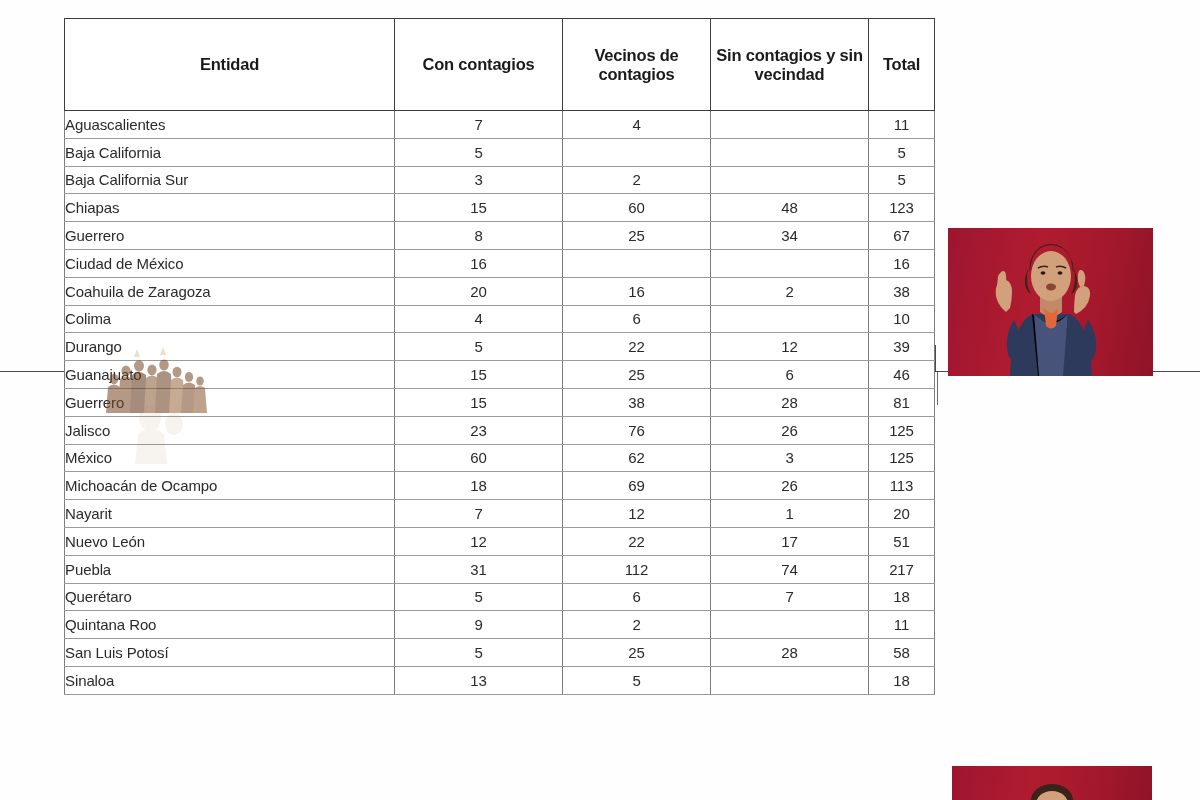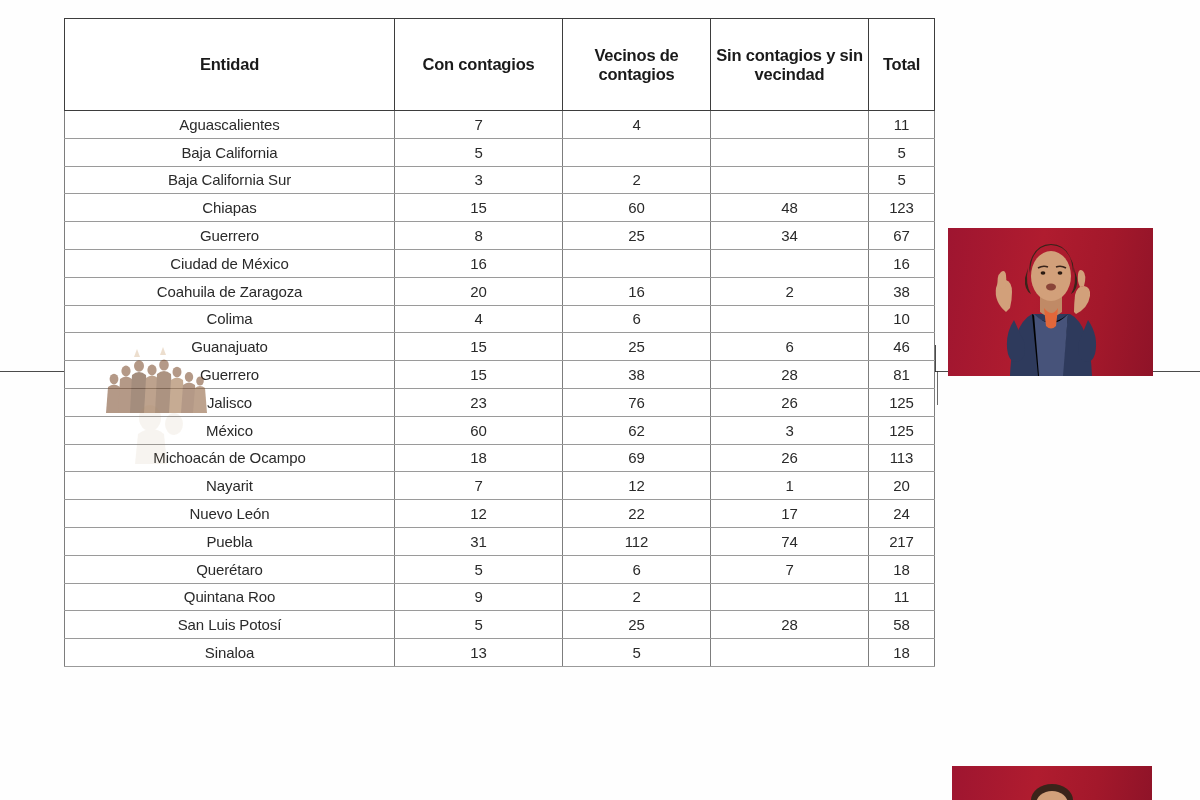--- a/index.html
+++ b/index.html
@@ -80,21 +80,21 @@
     font-size: 15px;
     color: #2a2a2a;
     letter-spacing: -.1px;
     border-top: 1px solid #9a9a9a;
     border-bottom: 1px solid #9a9a9a;
     border-left: 1px solid #7d7d7d;
     border-right: 1px solid #7d7d7d;
     padding: 0;
   }
   td.ent {
-    text-align: center;
+    text-align: left;
     padding-left: 5px;
   }
   td.num {
     text-align: center;
   }
 
   
   col.c-ent   { width: 330px; }
   col.c-con   { width: 168px; }
   col.c-vec   { width: 148px; }
@@ -222,20 +222,27 @@
           <td class="num">38</td>
         </tr>
         <tr>
           <td class="ent">Colima</td>
           <td class="num">4</td>
           <td class="num">6</td>
           <td class="num"></td>
           <td class="num">10</td>
         </tr>
         <tr>
+          <td class="ent">Durango</td>
+          <td class="num">5</td>
+          <td class="num">22</td>
+          <td class="num">12</td>
+          <td class="num">39</td>
+        </tr>
+        <tr>
           <td class="ent">Guanajuato</td>
           <td class="num">15</td>
           <td class="num">25</td>
           <td class="num">6</td>
           <td class="num">46</td>
         </tr>
         <tr>
           <td class="ent">Guerrero</td>
           <td class="num">15</td>
           <td class="num">38</td>
@@ -268,21 +275,21 @@
           <td class="num">7</td>
           <td class="num">12</td>
           <td class="num">1</td>
           <td class="num">20</td>
         </tr>
         <tr>
           <td class="ent">Nuevo León</td>
           <td class="num">12</td>
           <td class="num">22</td>
           <td class="num">17</td>
-          <td class="num">24</td>
+          <td class="num">51</td>
         </tr>
         <tr>
           <td class="ent">Puebla</td>
           <td class="num">31</td>
           <td class="num">112</td>
           <td class="num">74</td>
           <td class="num">217</td>
         </tr>
         <tr>
           <td class="ent">Querétaro</td>

